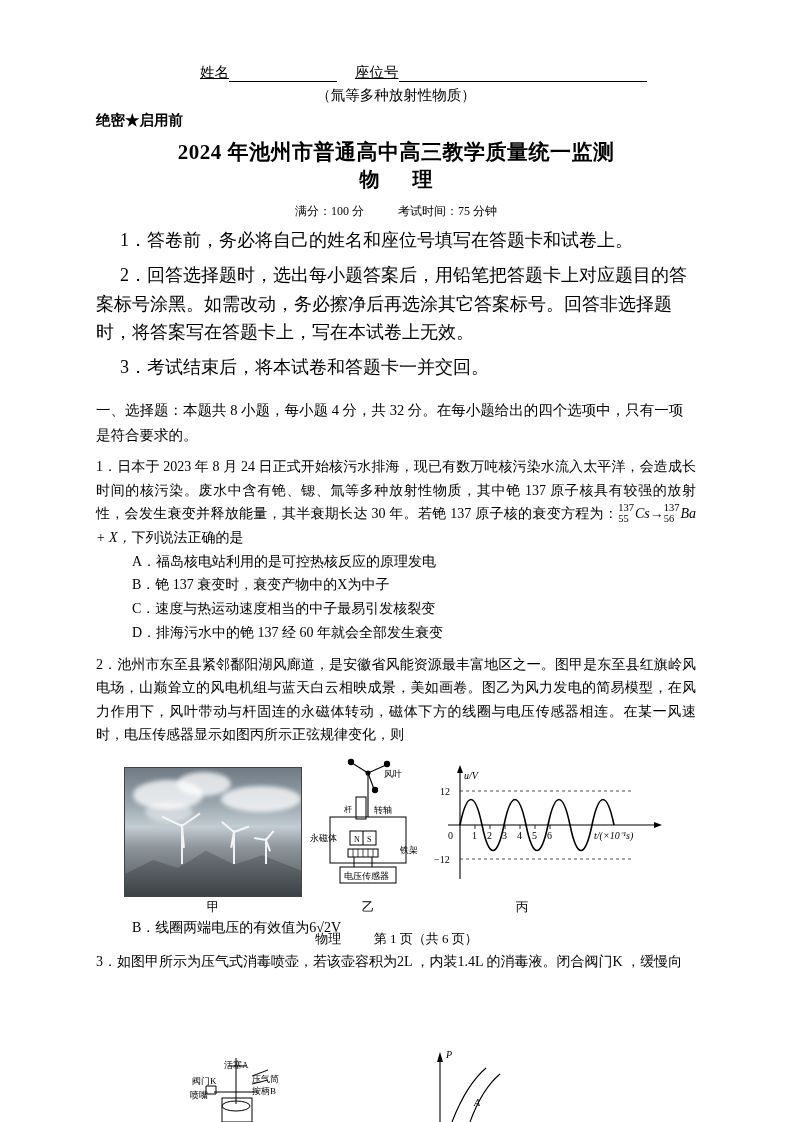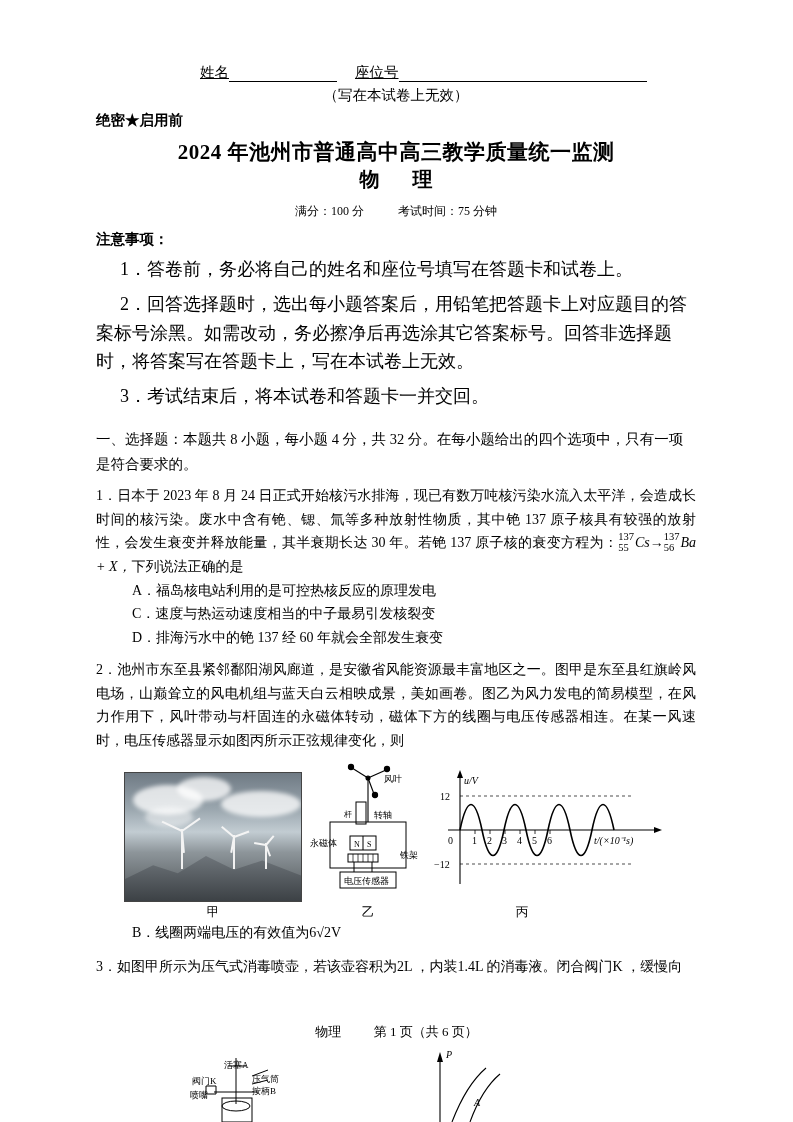--- a/index.html
+++ b/index.html
@@ -180,21 +180,21 @@
     position: relative;
   }
   svg { display: block; }
 
   .q3 { margin-top: 10px; }
 
   
   .footer {
     position: absolute;
     left: 0;
-    top: 1023px;
+    top: 930px;
     width: 793px;
     text-align: center;
     font-size: 13px;
   }
   .footer .fgap { display: inline-block; width: 26px; }
 
   
   .peek {
     position: absolute;
     left: 0;
@@ -211,43 +211,43 @@
 
   <div class="content">
 
     <div class="idline">
       <span class="lbl">姓名</span>
       <span class="fill-short"></span>
       <span class="lbl">座位号</span>
       <span class="fill-long"></span>
     </div>
 
-    <div class="note-center">（写在本试卷上无效）</div>
+    <div class="note-center">（氚等多种放射性物质）</div>
 
     <div class="secret">绝密★启用前</div>
 
     <div class="title-main">2024 年池州市普通高中高三教学质量统一监测</div>
     <div class="title-sub">物  理</div>
     <div class="title-score">
       <span>满分：100 分</span>
       <span class="gap"></span>
       <span>考试时间：75 分钟</span>
     </div>
 
-    <div class="notice-head">注意事项：</div>
     <div class="notice-item">1．答卷前，务必将自己的姓名和座位号填写在答题卡和试卷上。</div>
     <div class="notice-item">2．回答选择题时，选出每小题答案后，用铅笔把答题卡上对应题目的答案标号涂黑。如需改动，务必擦净后再选涂其它答案标号。回答非选择题时，将答案写在答题卡上，写在本试卷上无效。</div>
     <div class="notice-item">3．考试结束后，将本试卷和答题卡一并交回。</div>
 
     <div class="section-head">一、选择题：本题共 8 小题，每小题 4 分，共 32 分。在每小题给出的四个选项中，只有一项是符合要求的。</div>
 
     <div class="q">
       <span class="qnum">1．</span><span>日本于 2023 年 8 月 24 日正式开始核污水排海，现已有数万吨核污染水流入太平洋，会造成长时间的核污染。废水中含有铯、锶、氚等多种放射性物质，其中铯 137 原子核具有较强的放射性，会发生衰变并释放能量，其半衰期长达 30 年。若铯 137 原子核的衰变方程为：</span><span class="nuc"><span style="display:block">137</span><span style="display:block">55</span></span><i class="mathit">Cs→</i><span class="nuc"><span style="display:block">137</span><span style="display:block">56</span></span><i class="mathit">Ba + X，</i><span>下列说法正确的是</span>
     </div>
     <div class="opt">A．福岛核电站利用的是可控热核反应的原理发电</div>
+    <div class="opt">B．铯 137 衰变时，衰变产物中的X为中子</div>
     <div class="opt">C．速度与热运动速度相当的中子最易引发核裂变</div>
     <div class="opt">D．排海污水中的铯 137 经 60 年就会全部发生衰变</div>
 
     <div class="q">
       <span class="qnum">2．</span><span>池州市东至县紧邻鄱阳湖风廊道，是安徽省风能资源最丰富地区之一。图甲是东至县红旗岭风电场，山巅耸立的风电机组与蓝天白云相映成景，美如画卷。图乙为风力发电的简易模型，在风力作用下，风叶带动与杆固连的永磁体转动，磁体下方的线圈与电压传感器相连。在某一风速时，电压传感器显示如图丙所示正弦规律变化，则</span>
     </div>
 
     <div class="figrow">
 
       <div>

